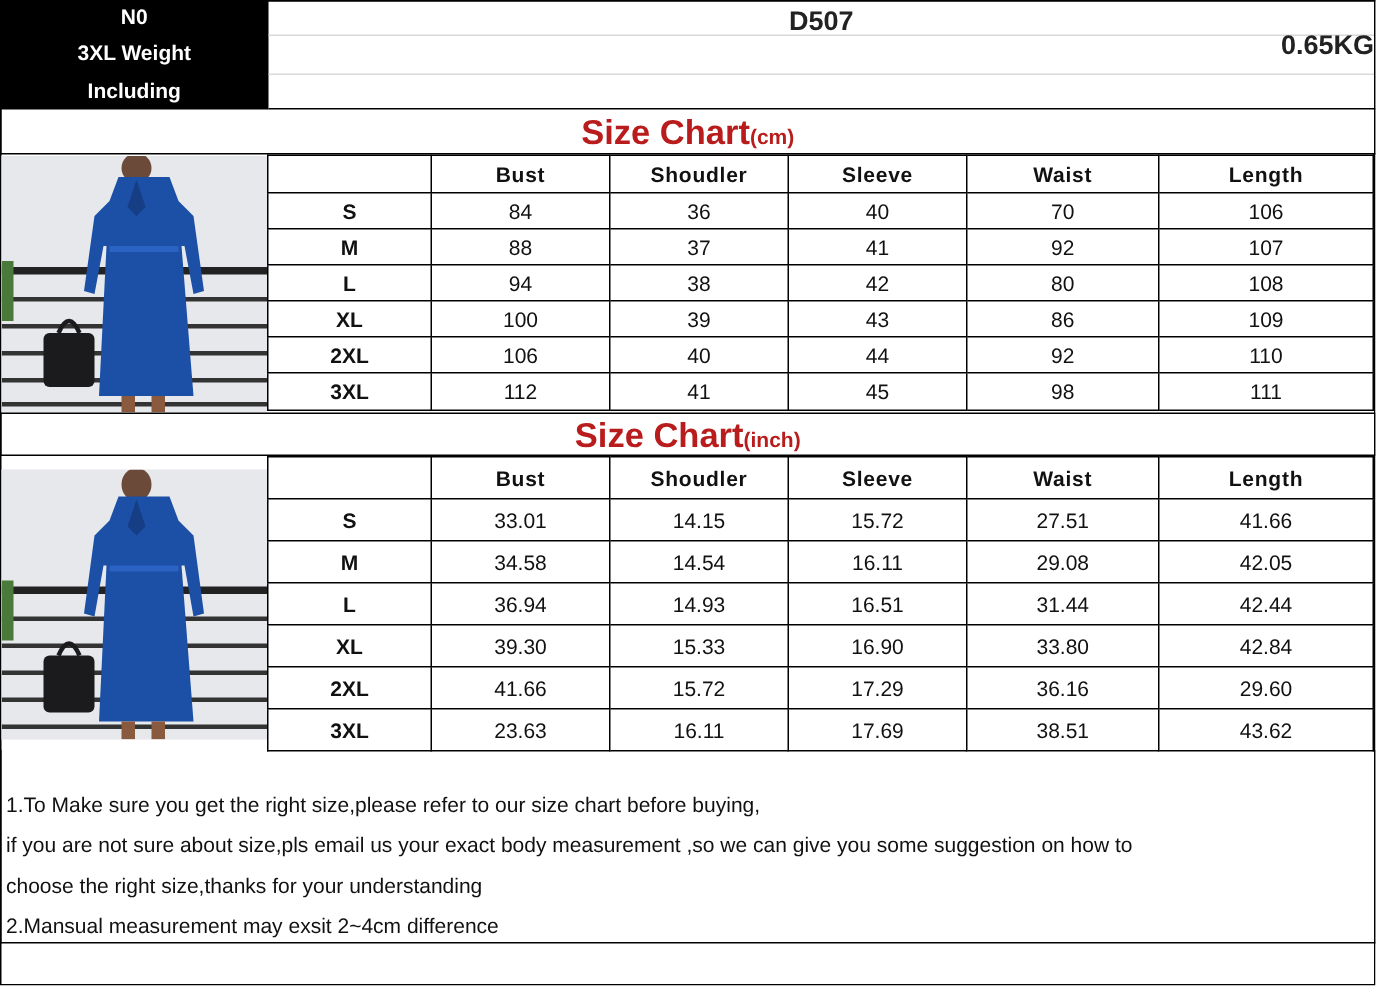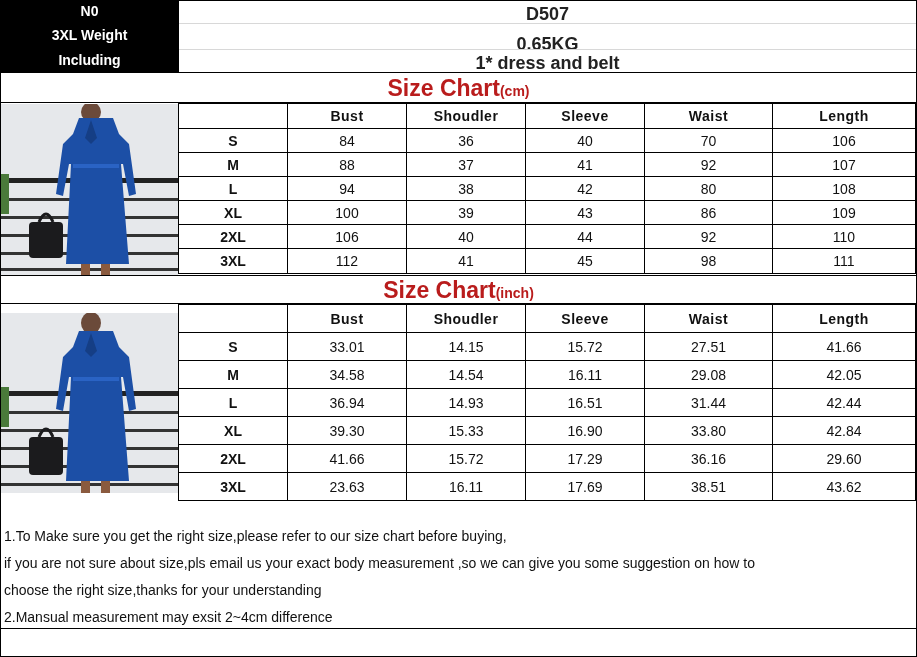--- a/index.html
+++ b/index.html
@@ -42,23 +42,22 @@
 
 <div class="info">
   <div class="info-left">
     <div class="lbl" style="top:3px;">N0</div>
     <div class="lbl" style="top:27px;">3XL Weight</div>
     <div class="lbl" style="top:52px;">Including</div>
   </div>
   <div class="info-right">
     <div class="val" style="top:3px;">D507</div>
     <div class="sep" style="top:22px;"></div>
-    <div class="val" style="top:33px;">0.65KG</div>
+    <div class="val" style="top:19px;text-align:right;">0.65KG</div>
     <div class="sep" style="top:48px;"></div>
-    <div class="val" style="top:52px;">1* dress and belt</div>
   </div>
 </div>
 
 <div class="title-row" style="top:73px; height:30px; line-height:30px;">
   <span class="big">Size Chart</span><span class="unit">(cm)</span>
 </div>
 
 <div class="photo" style="top:104px; height:171px;">
   <svg width="177" height="171" viewBox="0 0 177 171">
     <rect width="177" height="171" fill="#e6e8eb"></rect>

